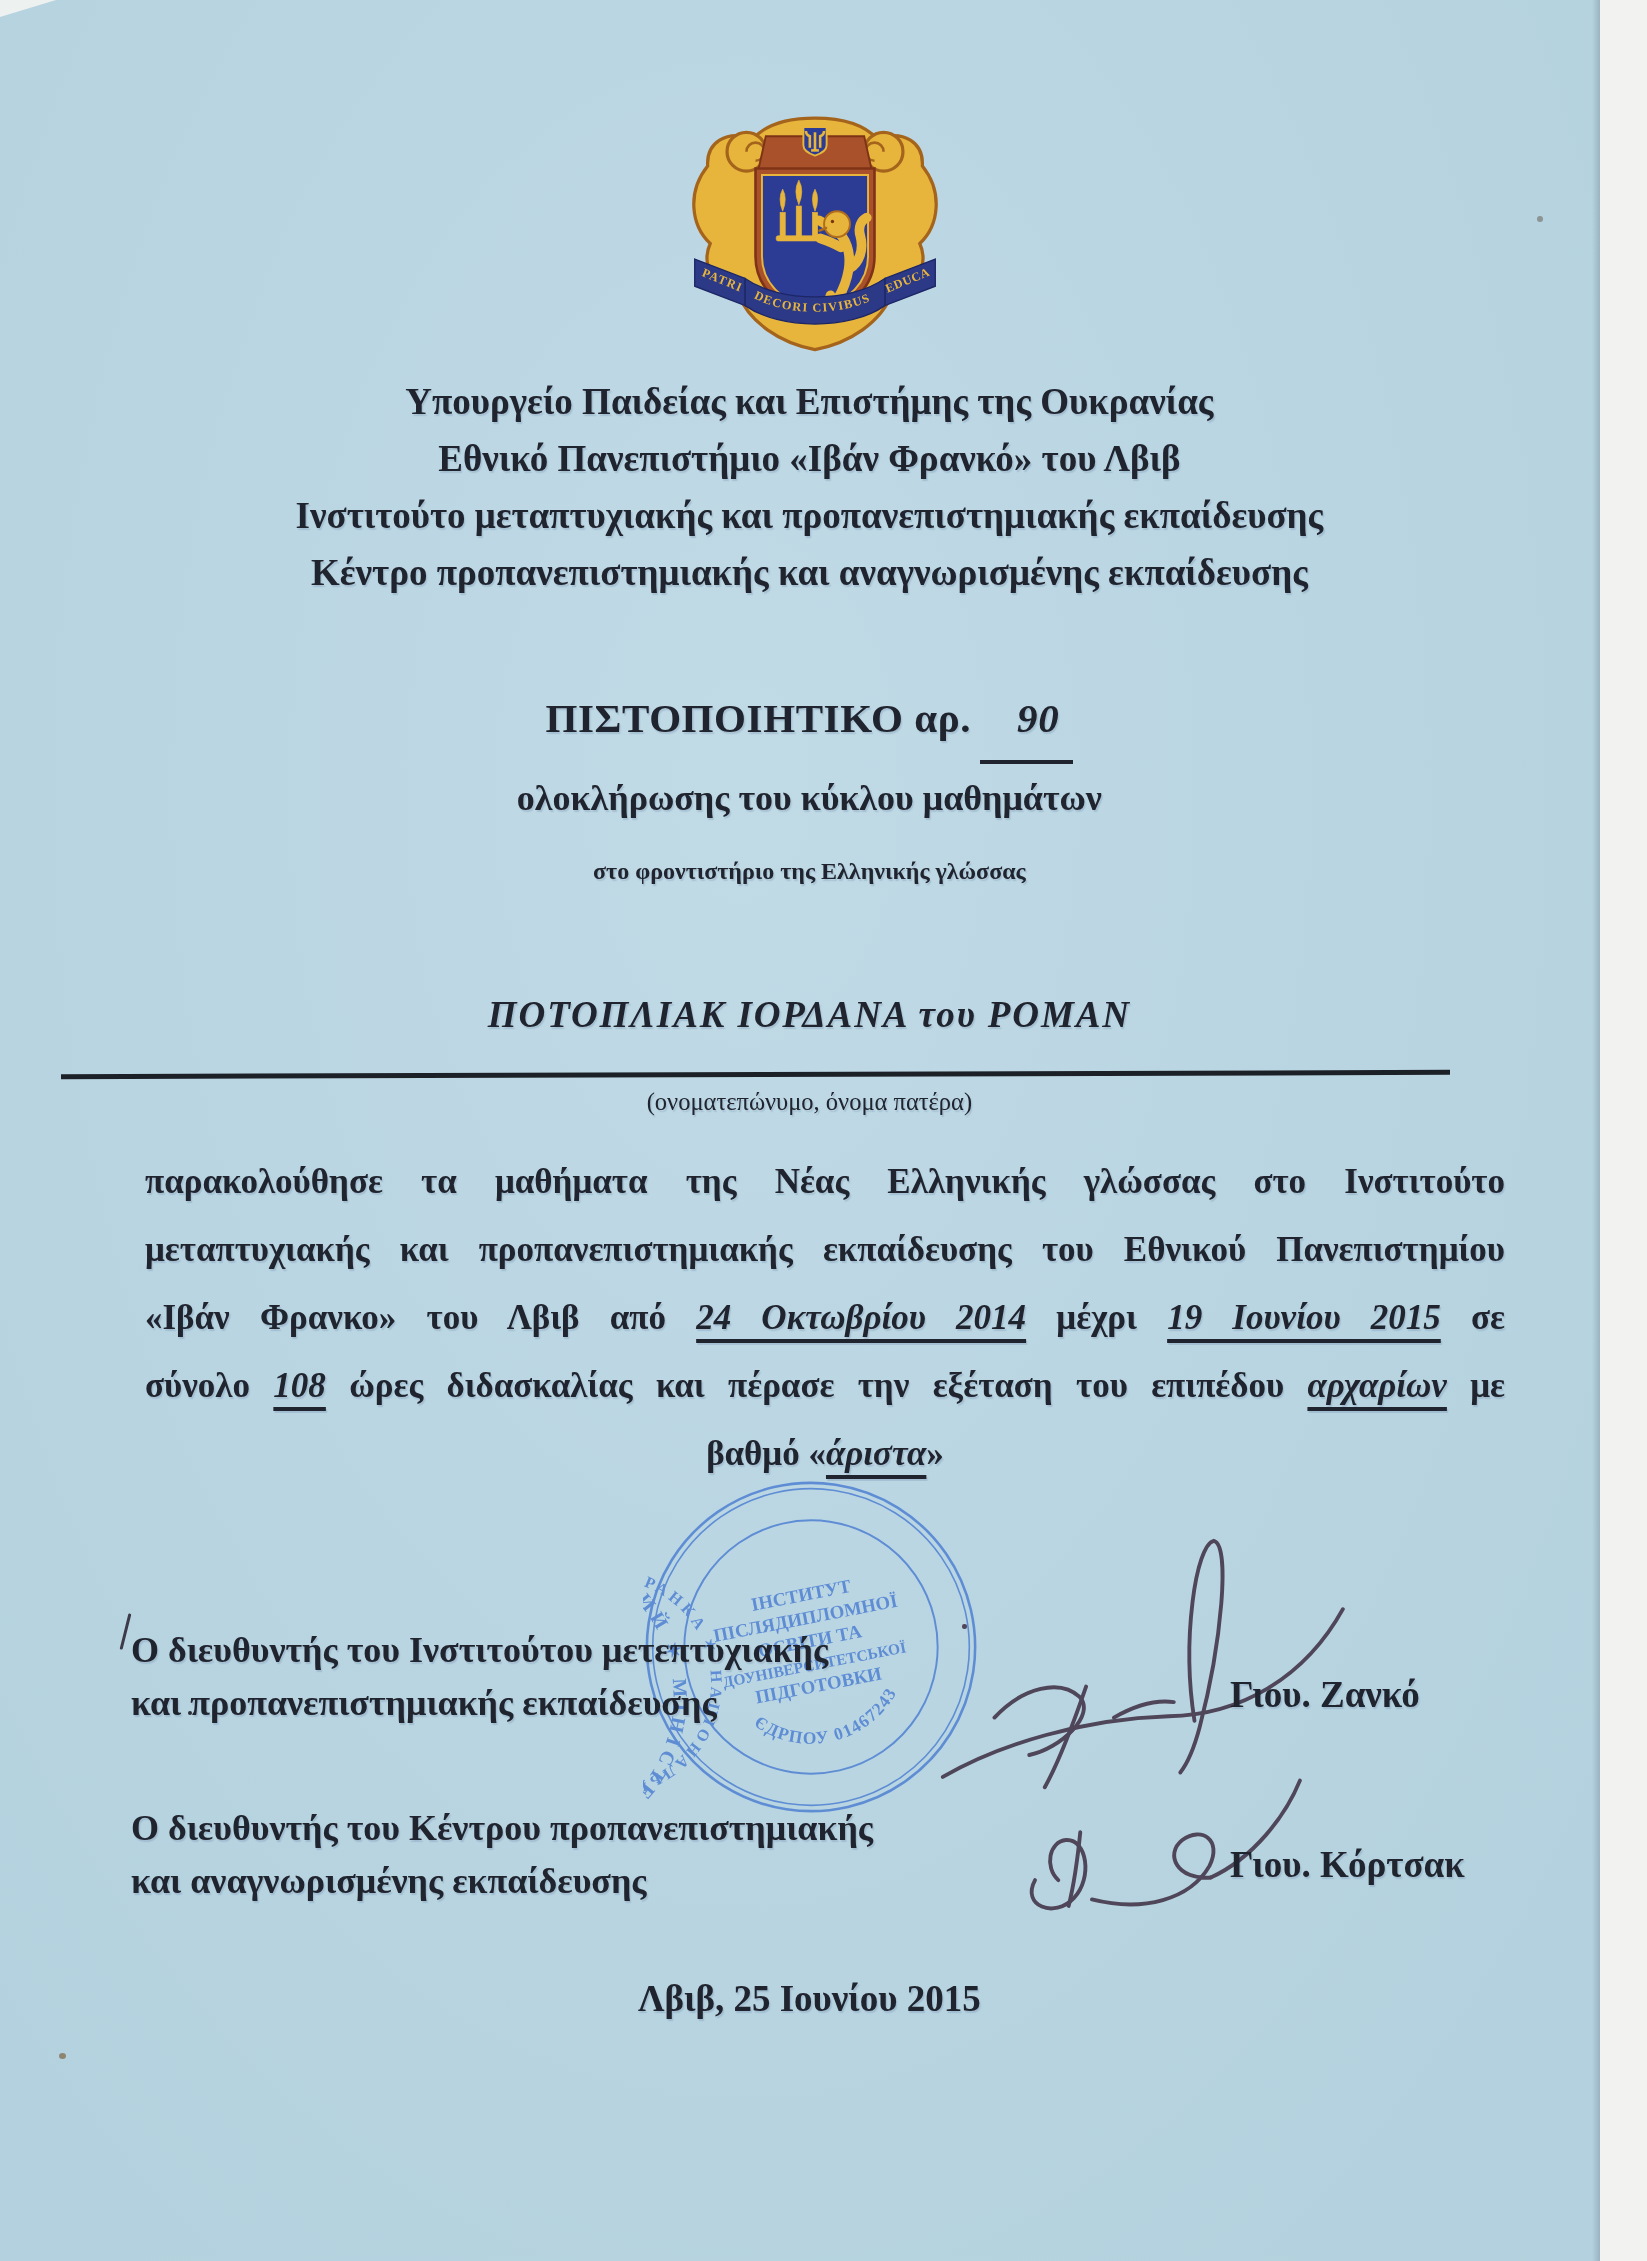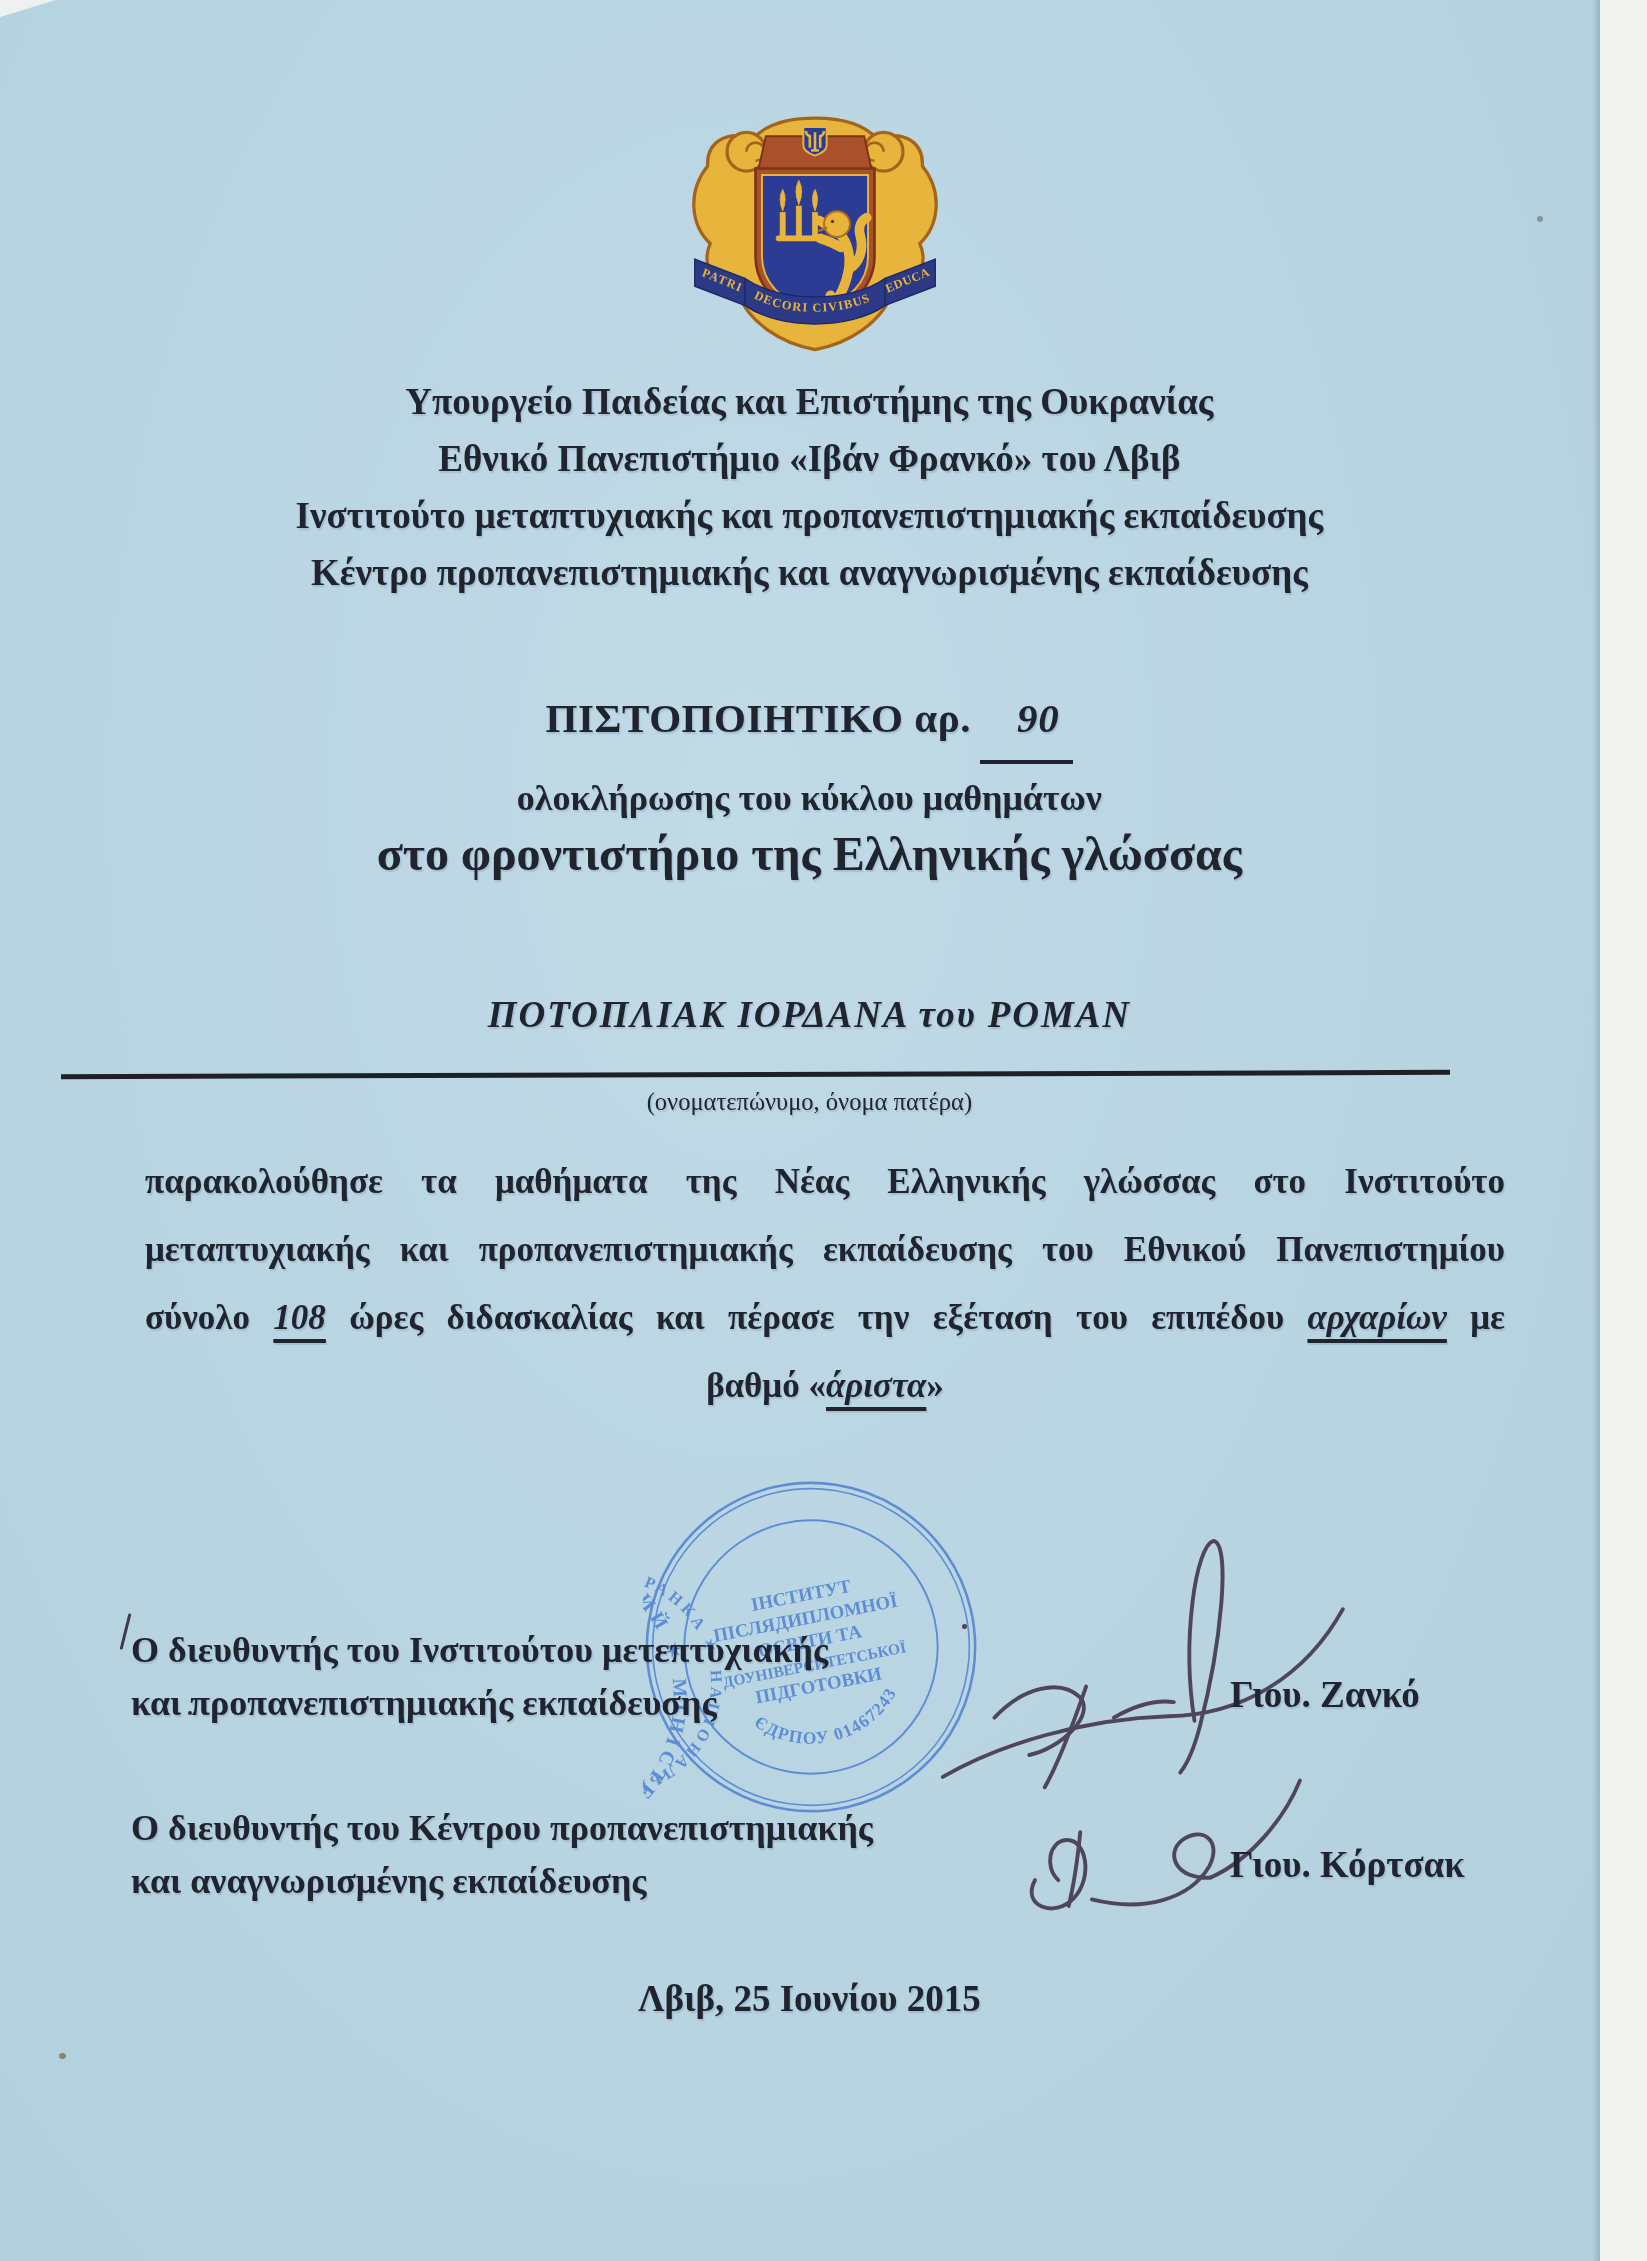--- a/index.html
+++ b/index.html
@@ -16,21 +16,21 @@
     background:linear-gradient(90deg, rgba(120,140,150,0), rgba(110,130,145,.38));}
   .corner-sliver{position:absolute;left:0;top:0;width:0;height:0;
     border-top:17px solid #edf1f0;border-right:56px solid transparent;}
   .txt{position:absolute;font-weight:bold;text-shadow:1.3px 1.9px 1.3px rgba(40,60,120,.16);}
   .center{left:19.4px;width:1580px;text-align:center;}
   .header-block{top:373px;font-size:37px;line-height:57px;}
   .title-line{top:694px;font-size:41px;letter-spacing:0.6px;}
   .cert-number{display:inline-block;font-style:italic;border-bottom:4.5px solid #20242e;
     padding:0 14px 18px 37px;margin-left:9px;}
   .sub1{top:777px;font-size:36px;}
-  .sub2{top:826px;font-size:48px;}
+  .sub2{top:858px;font-size:24px;}
   .name-line{top:993px;font-size:37px;font-style:italic;letter-spacing:1.9px;}
   .rule{position:absolute;left:61px;top:1072px;width:1389px;height:4.5px;background:#1c2027;
     transform:rotate(-.18deg);}
   .caption-line{top:1088px;font-size:24.5px;font-weight:normal;}
   .body-block{left:145px;top:1148px;width:1360px;font-size:35px;line-height:68px;}
   .jline{text-align:justify;text-align-last:justify;}
   .lline{text-align:center;}
   .u{font-style:italic;text-decoration:underline;text-decoration-thickness:3.9px;text-underline-offset:10.3px;}
   .role1{left:131px;top:1624px;font-size:36px;line-height:53px;text-align:left;}
   .role2{left:131px;top:1802px;font-size:36px;line-height:53px;text-align:left;}
@@ -139,20 +139,23 @@
   <div class="txt center caption-line">(ονοματεπώνυμο, όνομα πατέρα)</div>
 
   <div class="txt body-block">
     <div class="jline">
       <span>παρακολούθησε τα μαθήματα της Νέας Ελληνικής γλώσσας στο Ινστιτούτο</span>
     </div>
     <div class="jline">
       <span>μεταπτυχιακής και προπανεπιστημιακής εκπαίδευσης του Εθνικού Πανεπιστημίου</span>
     </div>
     <div class="jline">
+      <span>«Ιβάν Φρανκο» του Λβιβ από </span><span class="u">24 Οκτωβρίου 2014</span><span>  μέχρι  </span><span class="u">19 Ιουνίου 2015</span><span>  σε</span>
+    </div>
+    <div class="jline">
       <span>σύνολο </span><span class="u">108</span><span> ώρες διδασκαλίας  και πέρασε την εξέταση του επιπέδου  </span><span class="u">αρχαρίων</span><span> με</span>
     </div>
     <div class="lline">
       <span>βαθμό «</span><span class="u">άριστα</span><span>»</span>
     </div>
   </div>
 
   <svg class="stamp-svg" width="336" height="336" viewBox="-260 -260 520 520">
     <g transform="rotate(-13)" fill="#4b7ed2" stroke="none" font-family="Liberation Serif, DejaVu Serif, serif" font-weight="bold">
       <circle r="254" fill="none" stroke="#4b7ed2" stroke-width="4"></circle>

